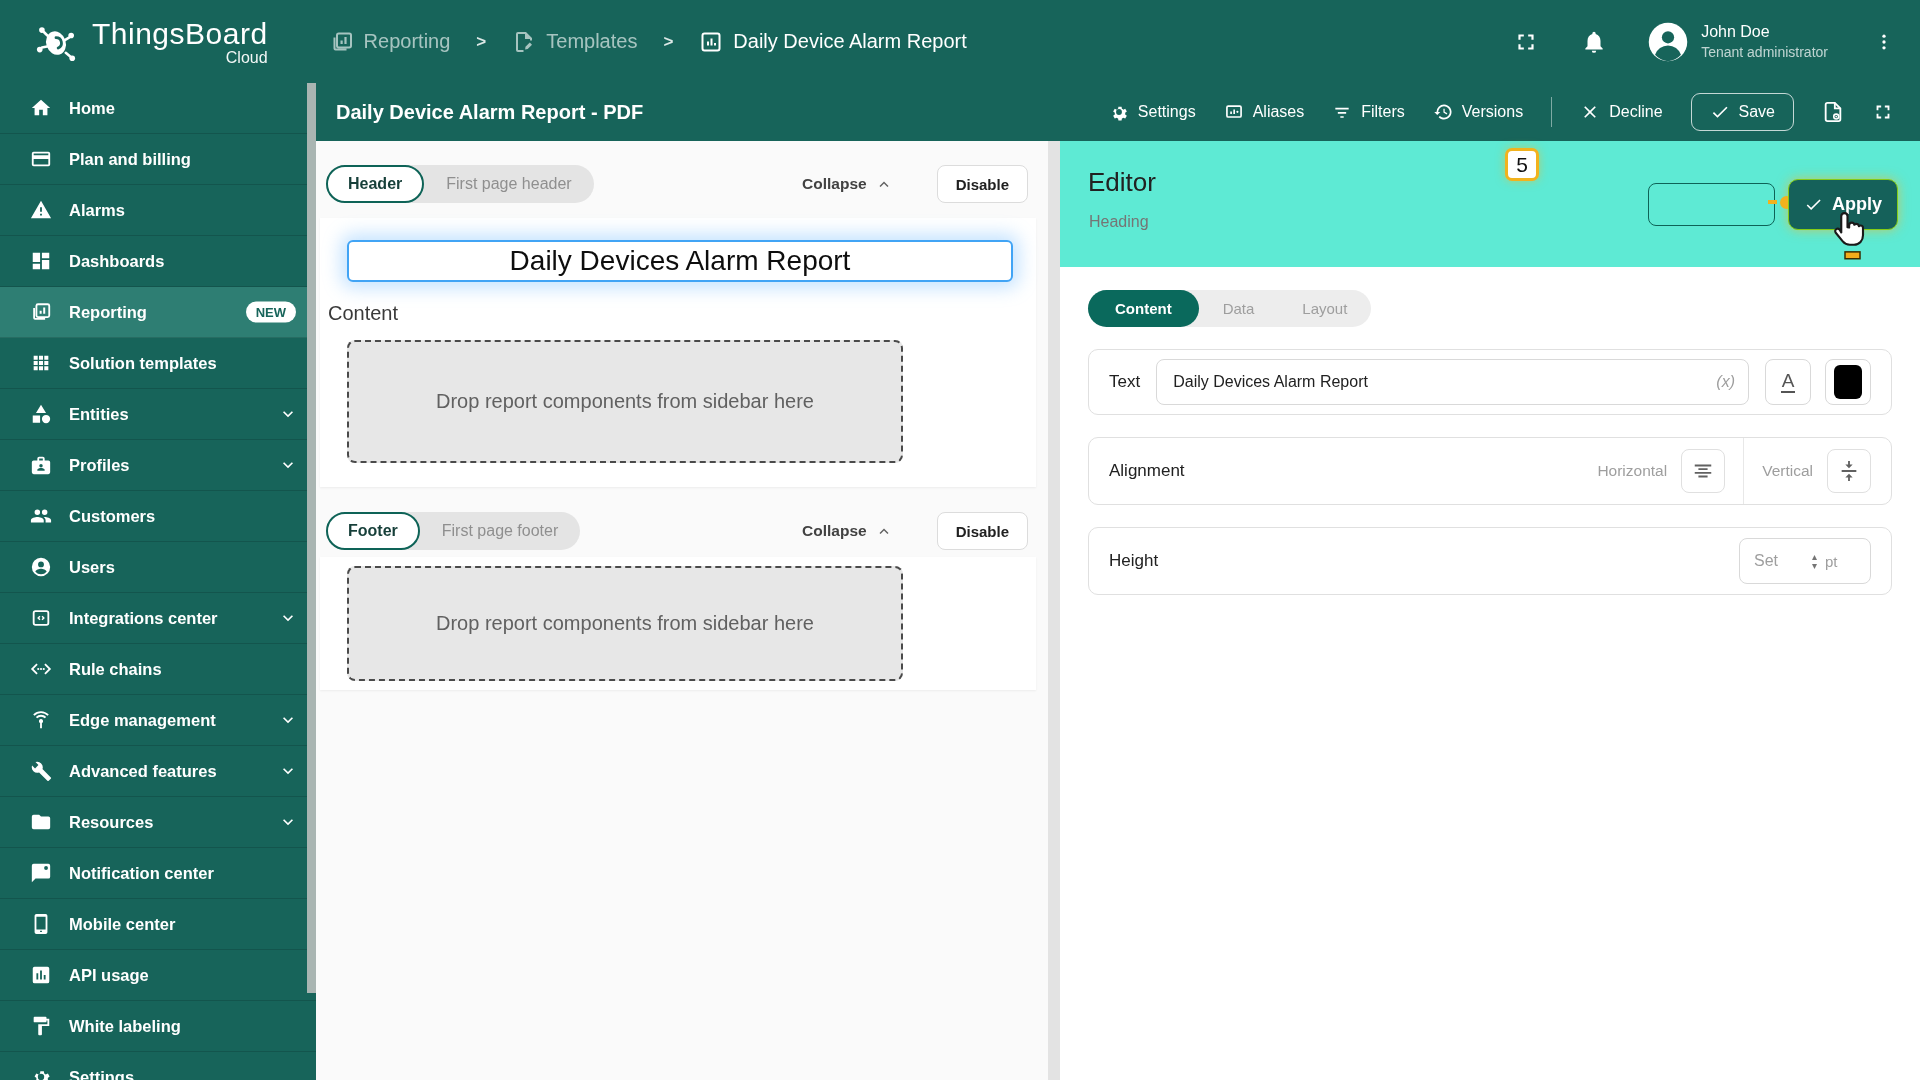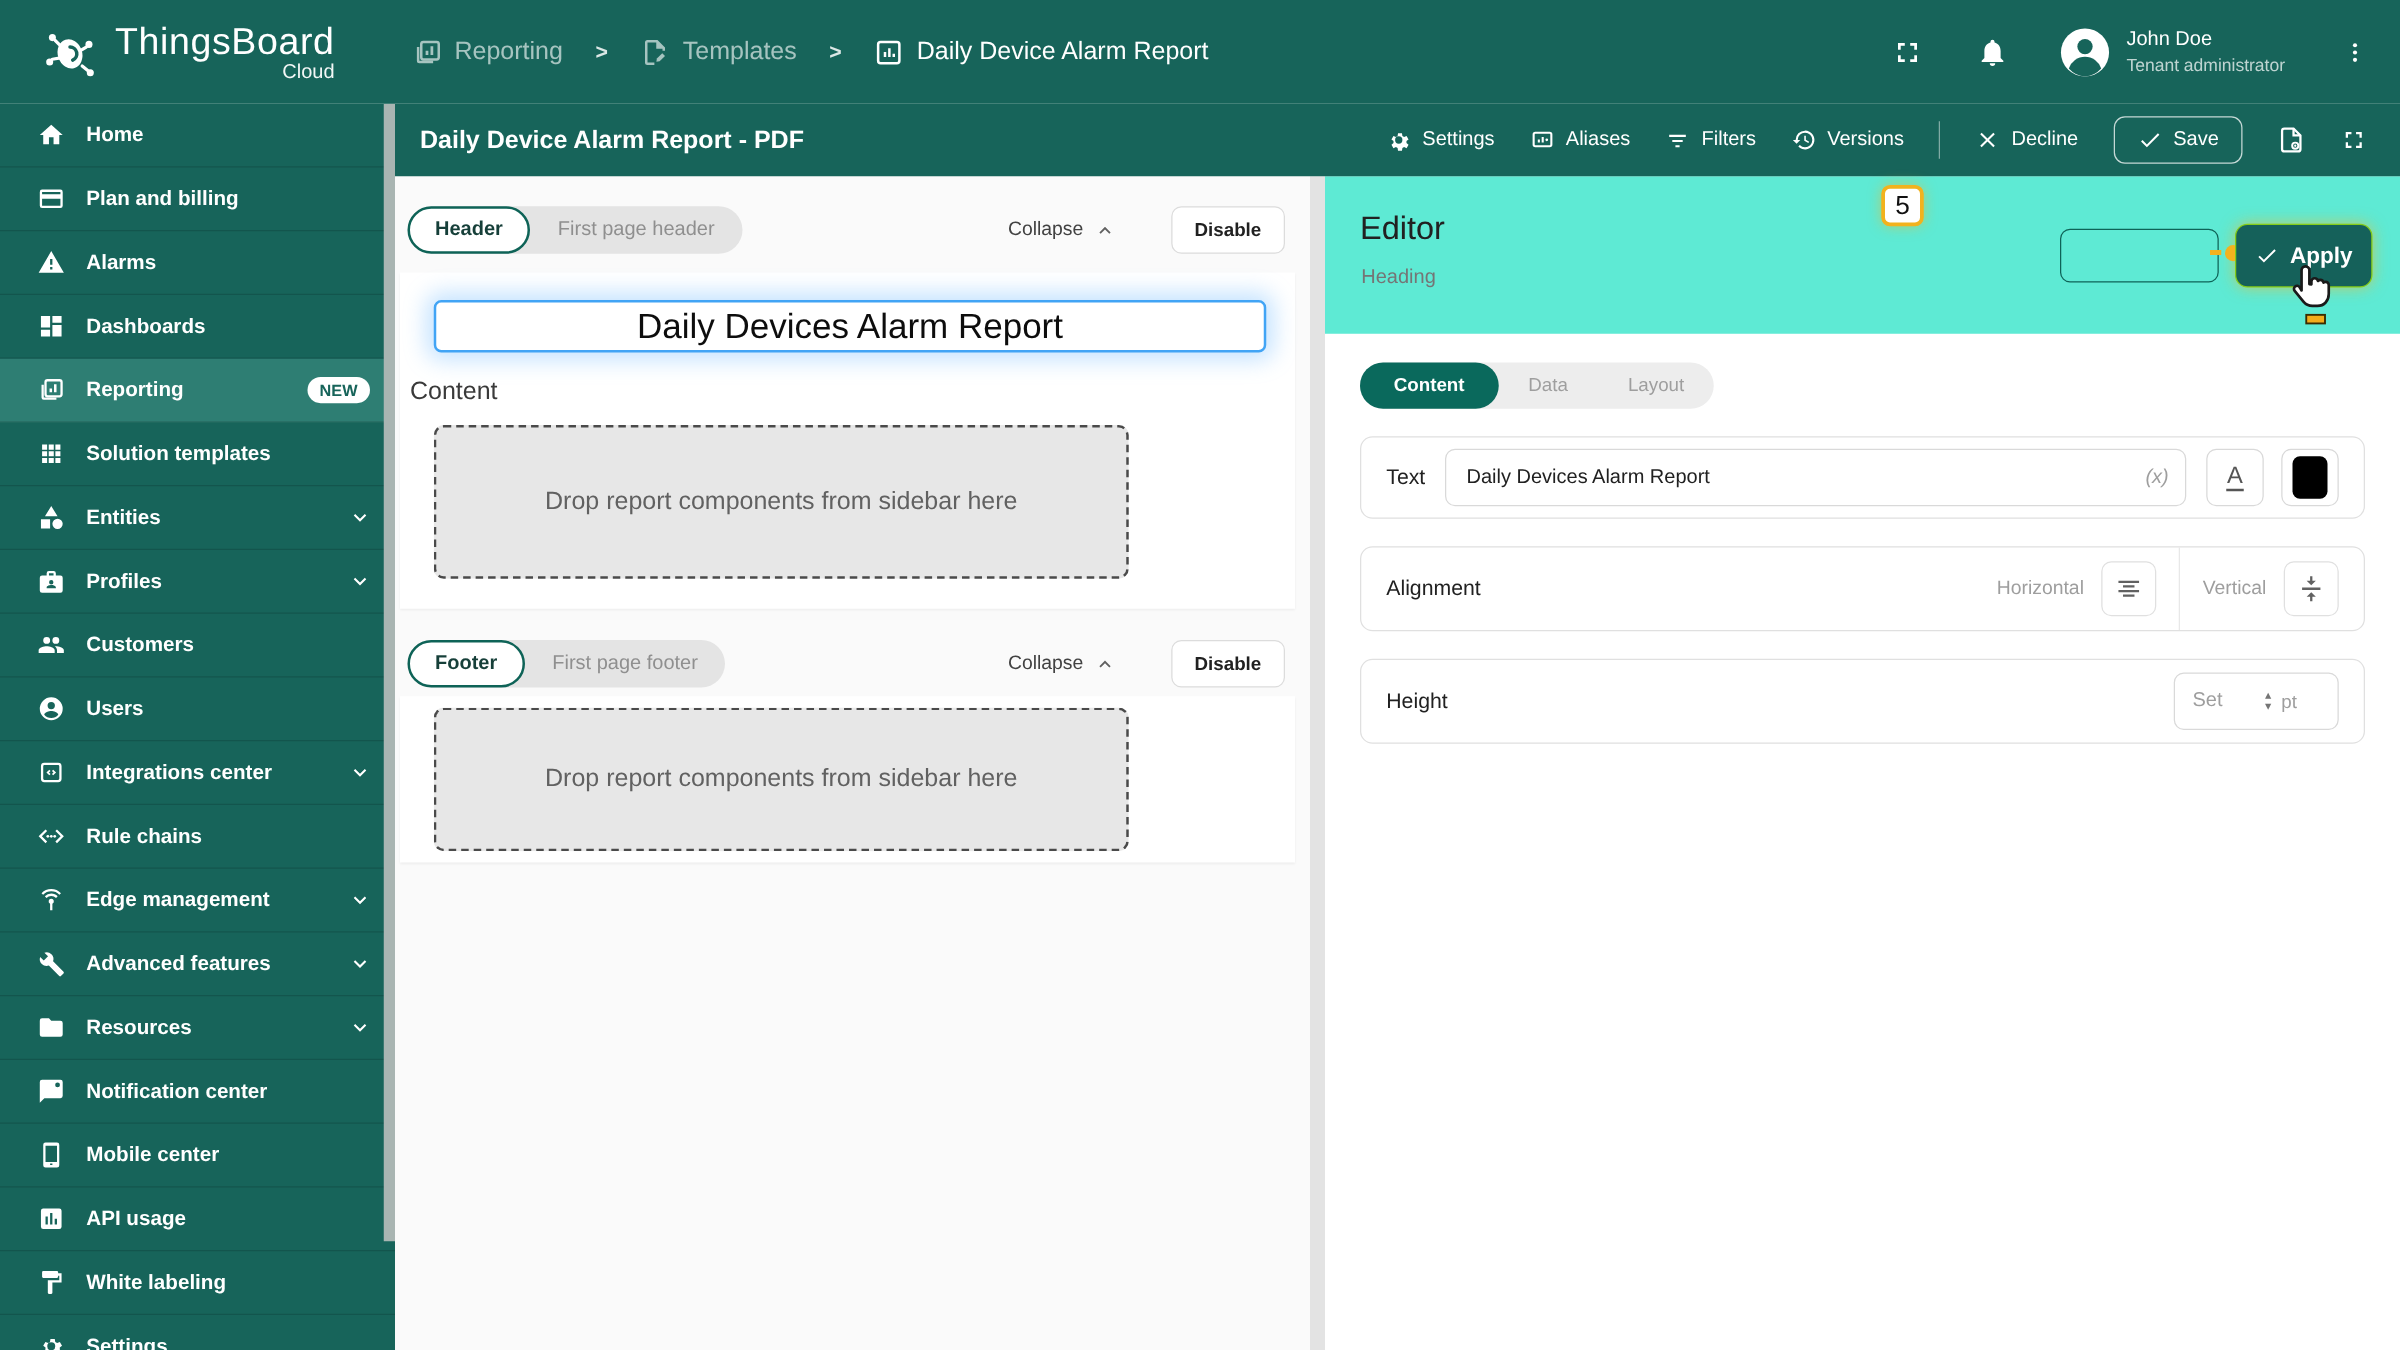--- a/index.html
+++ b/index.html
@@ -68,21 +68,21 @@
   .sec-row { position:absolute; left:10px; right:20px; height:38px;
     display:flex; align-items:center; }
   .sec-row.hrow { top:24px; } .sec-row.frow { top:371px; }
   .pill-group { display:flex; align-items:center; background:#E4E4E4;
     border-radius:19px; height:38px; }
   .pill-active { background:#fff; border:2px solid #0E6357; border-radius:19px;
     height:38px; display:flex; align-items:center; padding:0 20px;
     font-size:16px; font-weight:700; color:#163f39; cursor:pointer; }
   .pill-inactive { padding:0 22px; font-size:16px; color:#8F8F8F; cursor:pointer; }
   .collapse-btn { margin-left:auto; display:flex; align-items:center; gap:8px;
-    color:#424242; font-size:15.5px; font-weight:400; cursor:pointer; }
+    color:#424242; font-size:15.5px; font-weight:700; cursor:pointer; }
   .collapse-btn svg { width:18px; height:18px; color:#616161; }
   .disable-btn { margin-left:44px; background:#fff; border:1px solid #DCDCDC;
     border-radius:8px; height:38px; padding:0 18px; font-size:15px; font-weight:700;
     color:#212121; cursor:pointer; font-family:inherit; }
   .paper { position:absolute; left:4px; width:716px; background:#fff;
     box-shadow:0 1px 2px rgba(0,0,0,.06); }
   .paper.p1 { top:77px; height:269px; }
   .paper.p2 { top:416px; height:133px; }
   .heading-input { position:absolute; left:27px; top:22px; width:666px; height:42px;
     border:2px solid #41A4F5; border-radius:6px; background:#fff; text-align:center;

